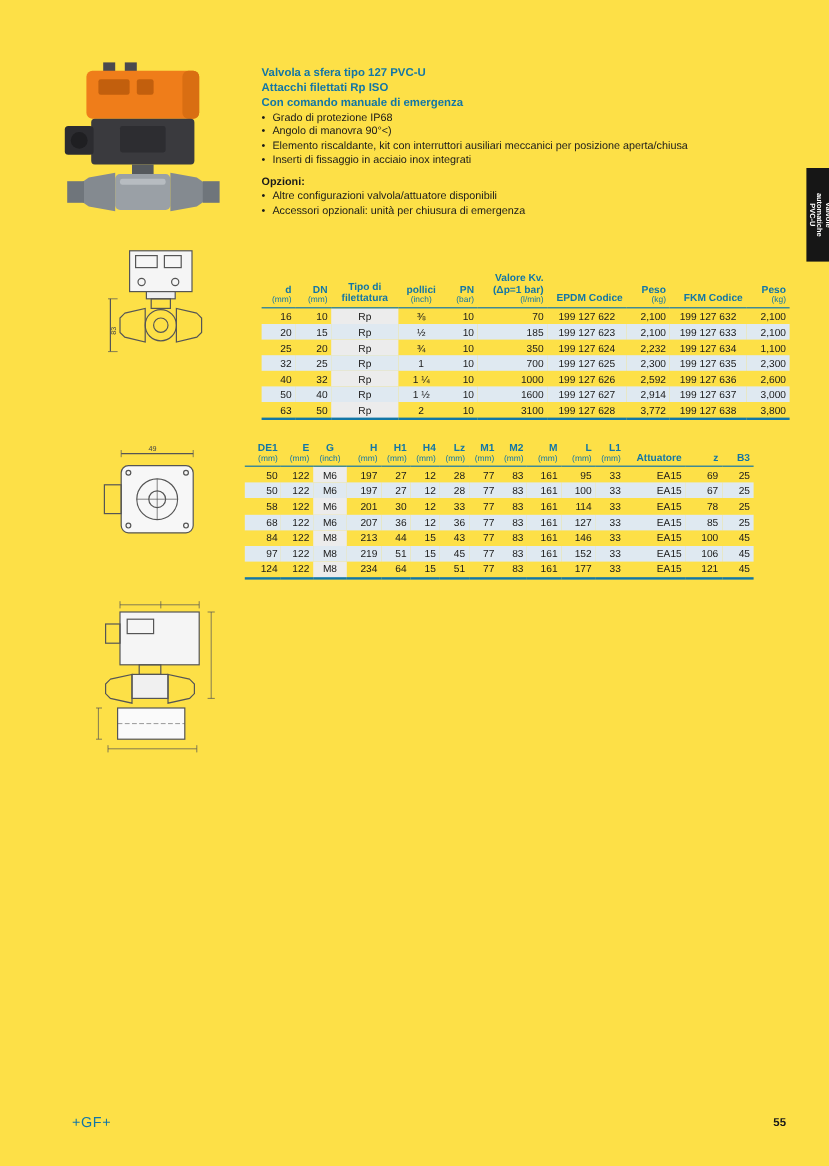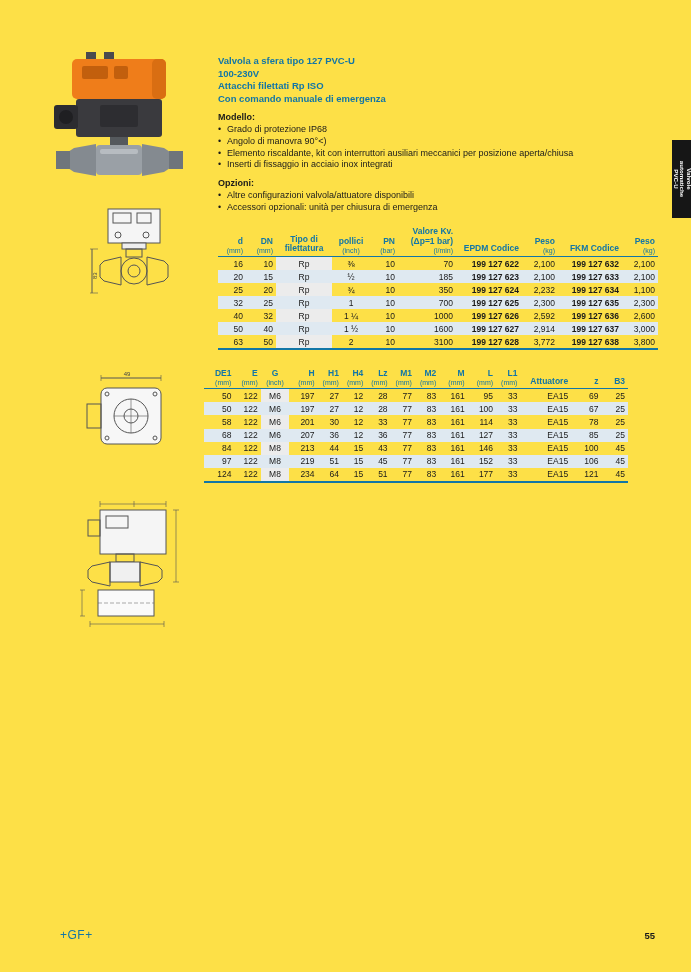--- a/index.html
+++ b/index.html
@@ -30,21 +30,21 @@
   .table-wrap1{position:absolute;left:218px;top:226px;width:424px;}
   .table-wrap2{position:absolute;left:204px;top:368px;width:424px;}
   table.dtable{border-collapse:collapse;table-layout:fixed;width:100%;}
   .dtable th{color:var(--blue);text-align:right;vertical-align:bottom;
     padding:1px 3px 2px 3px;border-bottom:1.5px solid var(--blue);}
   .dtable th .h-main{font-weight:bold;font-size:8.5px;line-height:1.15;}
   .dtable th .h-sub{font-weight:normal;font-size:7px;line-height:1.1;}
   .dtable td{font-size:8.5px;text-align:right;padding:1.5px 3px;white-space:nowrap;line-height:1.18;}
   .dtable tr.alt td{background:var(--row-alt);}
   .dtable tbody tr:not(.alt) td.gcol{background:var(--col-gray);}
-  .dtable td.b{font-weight:bold;}
+  .dtable td.b{font-weight:normal;text-align:center;}
   .dtable .ctr{text-align:center;}
   .dtable tbody tr:last-child td{border-bottom:2px solid var(--blue);}
 
   
   .fig{position:absolute;}
   .fig-photo{left:52px;top:50px;width:135px;height:142px;}
   .fig-front{left:90px;top:205px;width:85px;height:108px;}
   .fig-top{left:85px;top:370px;width:92px;height:86px;}
   .fig-side{left:80px;top:498px;width:106px;height:136px;}
   .fig svg{width:100%;height:100%;display:block;}
@@ -156,26 +156,24 @@
         <line x1="10" y1="126" x2="84" y2="126" stroke-width="0.6"></line>
         <line x1="10" y1="123" x2="10" y2="129" stroke-width="0.6"></line>
         <line x1="84" y1="123" x2="84" y2="129" stroke-width="0.6"></line>
       </g>
     </svg>
   </div>
 
   <div class="text-col">
     <div class="title-block">
         <div class="title-line">Valvola a sfera tipo 127 PVC-U</div>
-        <div class="title-line">100-230V</div>
         <div class="title-line">Attacchi filettati Rp ISO</div>
         <div class="title-line">Con comando manuale di emergenza</div>
       </div>
 
-    <div class="section-heading">Modello:</div>
     <div>
         <div class="bullet-row">
           <span class="bullet">•</span>
           <span>Grado di protezione IP68</span>
         </div>
         <div class="bullet-row">
           <span class="bullet">•</span>
           <span>Angolo di manovra 90°&lt;)</span>
         </div>
         <div class="bullet-row">

